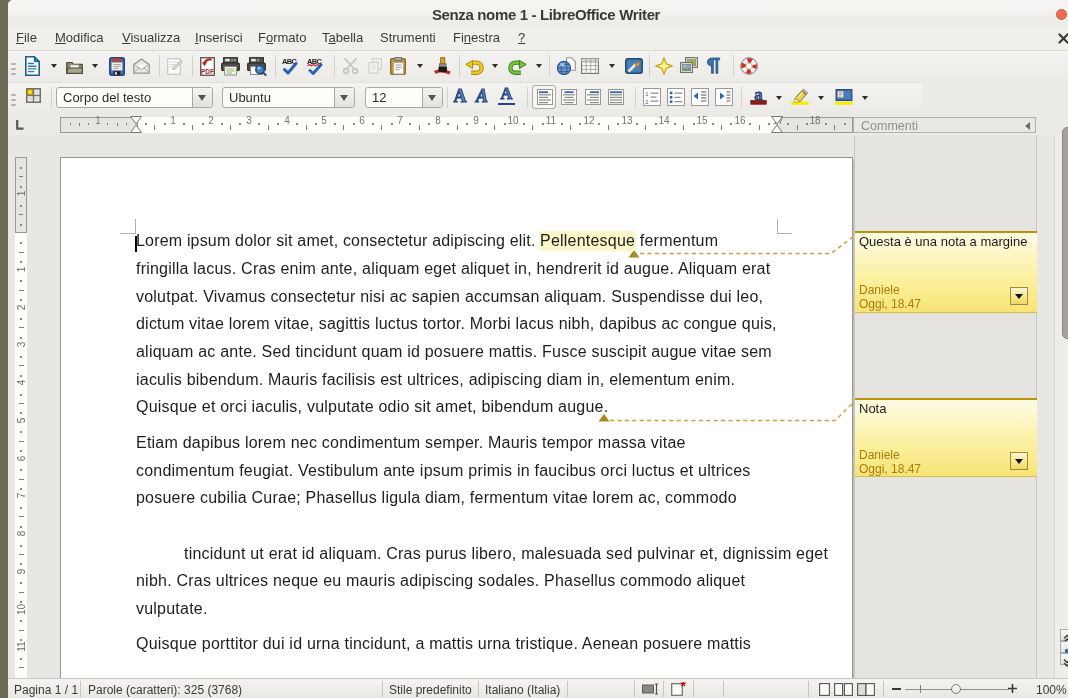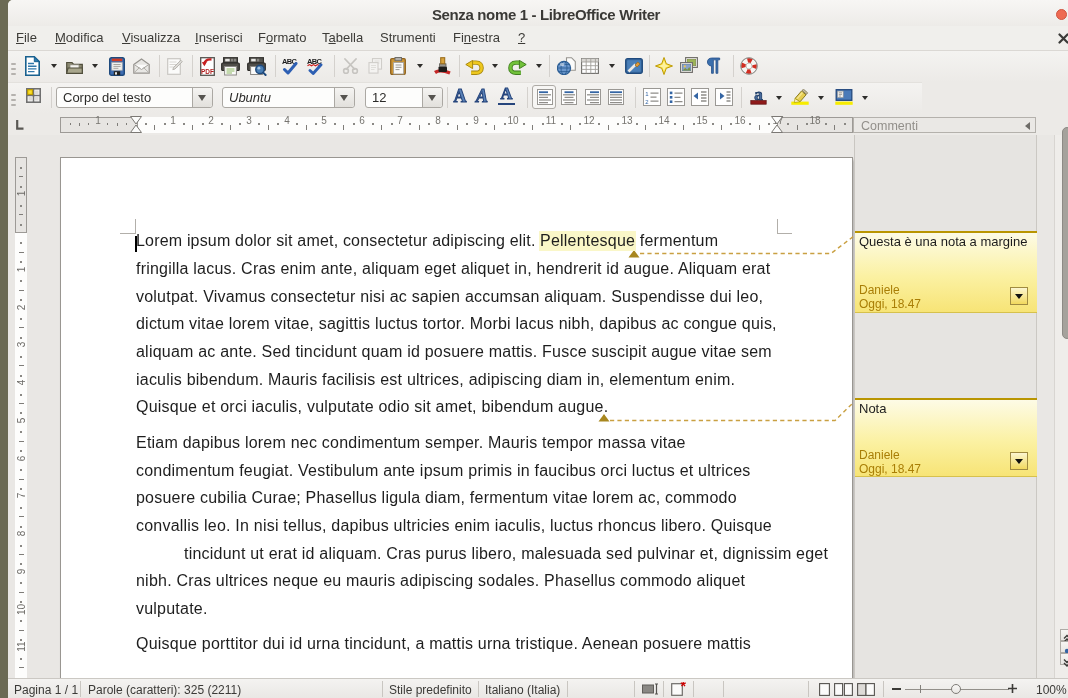--- a/index.html
+++ b/index.html
@@ -234,21 +234,21 @@
         <rect x="2.6" y="2.6" width="3" height="3" fill="#f7de33"></rect>
         <rect x="9" y="2.4" width="3.6" height="3.6" fill="#dddbd7"></rect>
         <rect x="2.4" y="9" width="3.6" height="3.6" fill="#dddbd7"></rect>
         <rect x="9" y="9" width="3.6" height="3.6" fill="#dddbd7"></rect>
       </svg>
 <div class="abs tsep" style="left:42.5px;top:4px;height:21px;"></div>
 <div class="abs combo" style="left:48px;top:4px;width:155px;height:19px;">
         <span class="txt">Corpo del testo</span>
         <span class="btn"></span>
       </div>
-<div class="abs combo" style="left:214px;top:4px;width:131px;height:19px;font-style:italic;">
+<div class="abs combo" style="left:214px;top:4px;width:131px;height:19px;">
         <span class="txt">Ubuntu</span>
         <span class="btn"></span>
       </div>
 <div class="abs combo" style="left:357px;top:4px;width:76px;height:19px;">
         <span class="txt">12</span>
         <span class="btn"></span>
       </div>
 <div class="abs tsep" style="left:439px;top:4px;height:21px;"></div>
 <div class="abs" style="left:444px;top:3px;width:16px;height:18px;font-family:'Liberation Serif',serif;font-size:18px;font-weight:bold;color:#5b83b8;-webkit-text-stroke:1px #26457c;text-align:center;">A</div>
 <div class="abs" style="left:466px;top:3px;width:16px;height:18px;font-family:'Liberation Serif',serif;font-size:18px;font-weight:bold;font-style:italic;color:#5b83b8;-webkit-text-stroke:1px #26457c;text-align:center;">A</div>
@@ -535,31 +535,30 @@
 <div class="tl" style="left:128px;top:124.9px;">fringilla lacus. Cras enim ante, aliquam eget aliquet in, hendrerit id augue. Aliquam erat</div>
 <div class="tl" style="left:128px;top:97.2px;"><span class="pfx">Lorem ipsum dolor sit amet, consectetur adipiscing elit.&nbsp;</span><span class="hl">Pellentesque</span> fermentum</div>
 <div class="tl" style="left:128px;top:152.5px;">volutpat. Vivamus consectetur nisi ac sapien accumsan aliquam. Suspendisse dui leo,</div>
 <div class="tl" style="left:128px;top:180.2px;">dictum vitae lorem vitae, sagittis luctus tortor. Morbi lacus nibh, dapibus ac congue quis,</div>
 <div class="tl" style="left:128px;top:207.8px;">aliquam ac ante. Sed tincidunt quam id posuere mattis. Fusce suscipit augue vitae sem</div>
 <div class="tl" style="left:128px;top:235.5px;">iaculis bibendum. Mauris facilisis est ultrices, adipiscing diam in, elementum enim.</div>
 <div class="tl" style="left:128px;top:263.2px;">Quisque et orci iaculis, vulputate odio sit amet, bibendum augue.</div>
 <div class="tl" style="left:128px;top:298.9px;">Etiam dapibus lorem nec condimentum semper. Mauris tempor massa vitae</div>
 <div class="tl" style="left:128px;top:326.6px;">condimentum feugiat. Vestibulum ante ipsum primis in faucibus orci luctus et ultrices</div>
 <div class="tl" style="left:128px;top:354.2px;">posuere cubilia Curae; Phasellus ligula diam, fermentum vitae lorem ac, commodo</div>
-<div class="tl" style="left:128px;top:381.9px;">convallis leo. In nisi tellus, dapibus ultricies enim iaculis, luctus rhoncus libero. Quisque</div>
 <div class="tl" style="left:128px;top:409.5px;margin-left:48px;">tincidunt ut erat id aliquam. Cras purus libero, malesuada sed pulvinar et, dignissim eget</div>
 <div class="tl" style="left:128px;top:437.2px;">nibh. Cras ultrices neque eu mauris adipiscing sodales. Phasellus commodo aliquet</div>
 <div class="tl" style="left:128px;top:464.9px;">vulputate.</div>
 <div class="tl" style="left:128px;top:500.2px;">Quisque porttitor dui id urna tincidunt, a mattis urna tristique. Aenean posuere mattis</div>
 
  </div>
  <div class="abs" id="statusbar">
    <span class="abs st" style="left:6px;">Pagina 1 / 1</span>
    <div class="ssep" style="left:72px;"></div>
-   <span class="abs st" style="left:80px;">Parole (caratteri): 325 (2211)</span>
+   <span class="abs st" style="left:80px;">Parole (caratteri): 325 (3768)</span>
    <div class="ssep" style="left:374px;"></div>
    <span class="abs st" style="left:381px;">Stile predefinito</span>
    <div class="ssep" style="left:470px;"></div>
    <span class="abs st" style="left:477px;">Italiano (Italia)</span>
    <div class="ssep" style="left:559px;"></div>
    <div class="ssep" style="left:626px;"></div>
    <div class="ssep" style="left:655px;"></div>
    <div class="ssep" style="left:685px;"></div>
    <div class="ssep" style="left:715px;"></div>
    <div class="ssep" style="left:800px;"></div>

